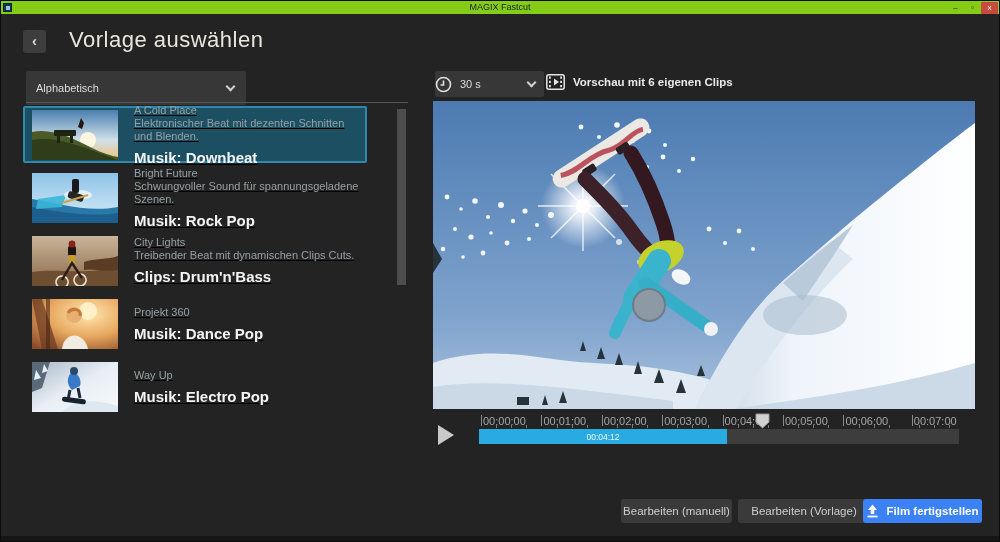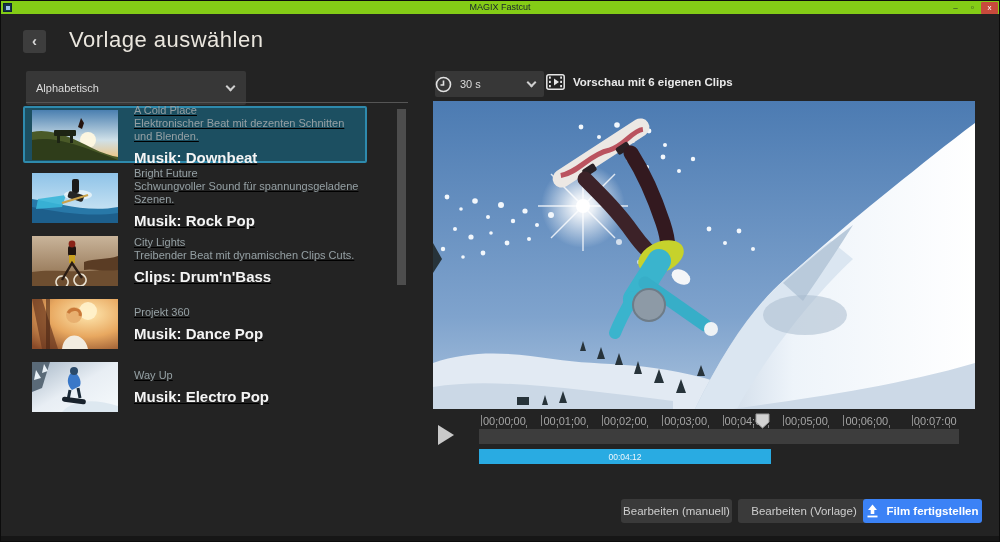--- a/index.html
+++ b/index.html
@@ -427,21 +427,21 @@
     <div class="tick-minor" style="left: 394.6px;"></div>
     <div class="tick-minor" style="left: 409.7px;"></div>
     <div class="tick-major" style="left: 424.8px; margin-left: 8px;">
       <span>00:07:00</span>
     </div>
     <div class="tick-minor" style="left: 439.9px;"></div>
     <div class="tick-minor" style="left: 455px;"></div>
     <div class="tick-minor" style="left: 470.1px;"></div>
   </div>
 <div class="progress">
-  <div class="progress-fill" style="width: 292px; margin-top: 20px;">
+  <div class="progress-fill" style="width: 248px;">
     <span>00:04:12</span>
   </div>
 </div>
 <div class="playhead">
   <svg width="15" height="16" viewBox="0 0 15 16">
       <path d="M1,1 L14,1 L14,9 L7.5,15 L1,9 Z" fill="#d2d2d2" stroke="#9a9a9a" stroke-width="1"></path>
     </svg>
 </div>
 
 <div class="btn btn-manual">

